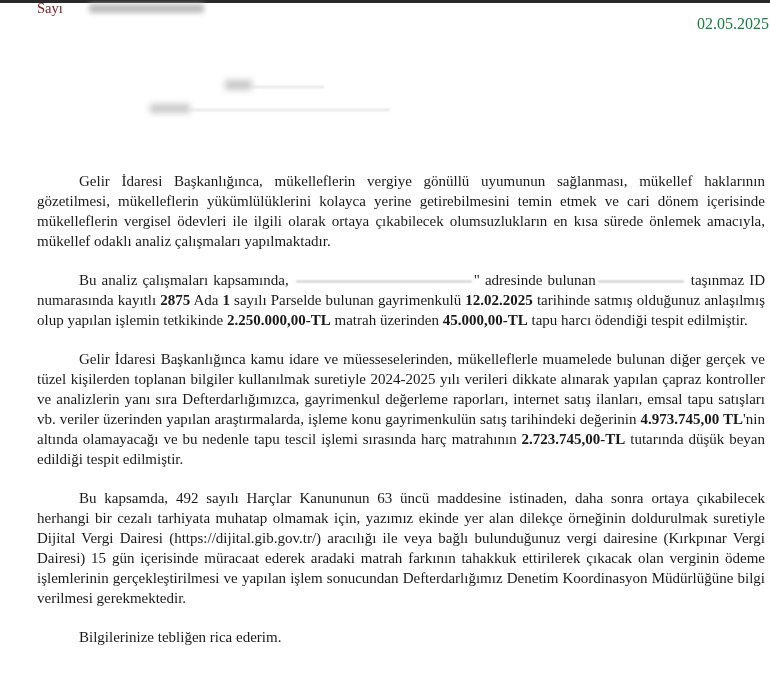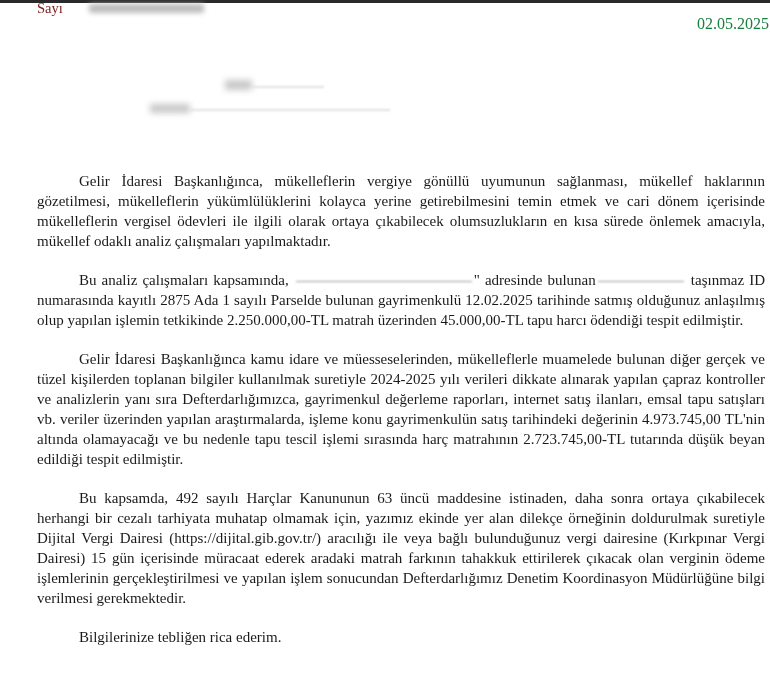--- a/index.html
+++ b/index.html
@@ -80,21 +80,21 @@
       top: 171px;
       width: 728px;
       font-size: 15px;
       line-height: 20px;
       text-align: justify;
     }
     .para {
       margin: 0 0 19px 0;
       text-indent: 42px;
     }
-    .para b { font-weight: normal; }
+    .para b { font-weight: bold; }
     .blank {
       display: inline-block;
       vertical-align: baseline;
       height: 1px;
       background: #9a9a9a;
       filter: blur(0.8px);
       margin: 0 2px 3px 2px;
     }
     .blank-1 { width: 176px; }
     .blank-2 { width: 86px; }

